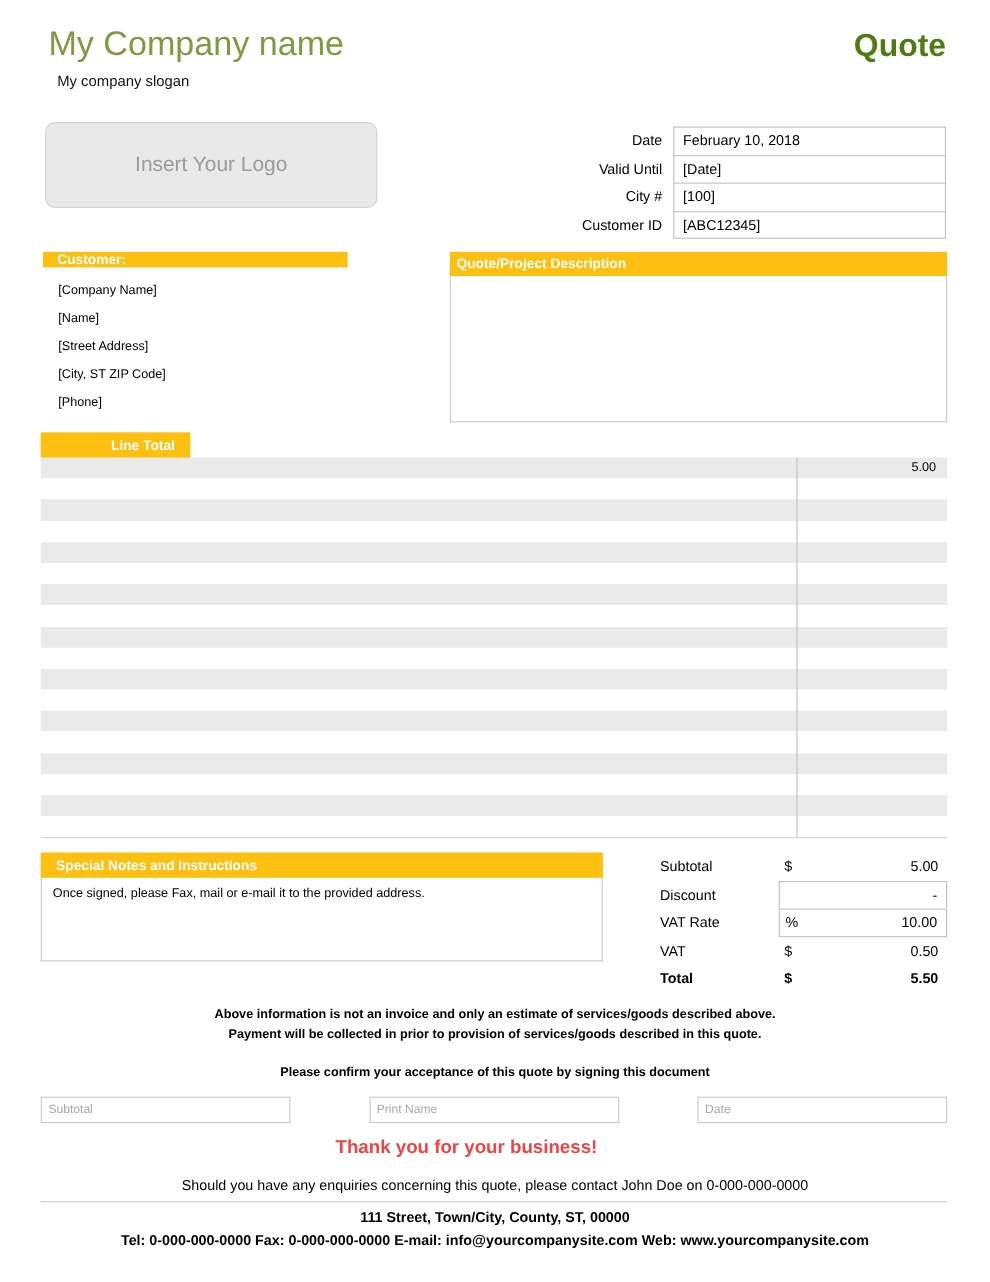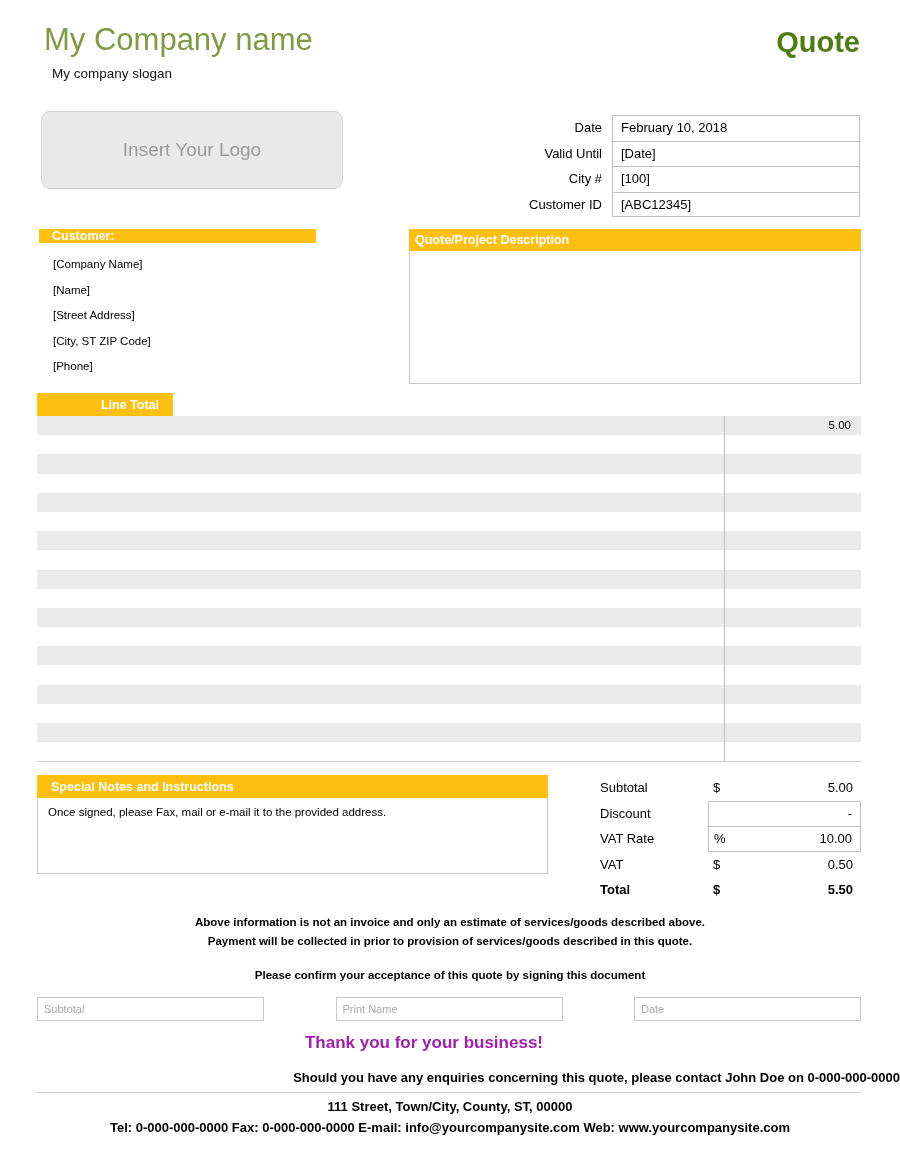--- a/index.html
+++ b/index.html
@@ -331,32 +331,32 @@
     padding-left: 6px;
   }
   .thankyou {
     position: absolute;
     left: 0;
     top: 1033px;
     width: 848px;
     text-align: center;
     font-size: 17px;
     font-weight: bold;
-    color: #a21caf;
+    color: #ef4444;
   }
 
   
   .contact-line {
     position: absolute;
     left: 0;
     top: 1070px;
     width: 900px;
-    text-align: right;
-    font-size: 13px;
-    font-weight: bold;
+    text-align: center;
+    font-size: 13px;
+    font-weight: normal;
     color: #000;
   }
   .footer-rule {
     position: absolute;
     left: 37px;
     top: 1092px;
     width: 824px;
     height: 1px;
     background: #c9c9c9;
   }

